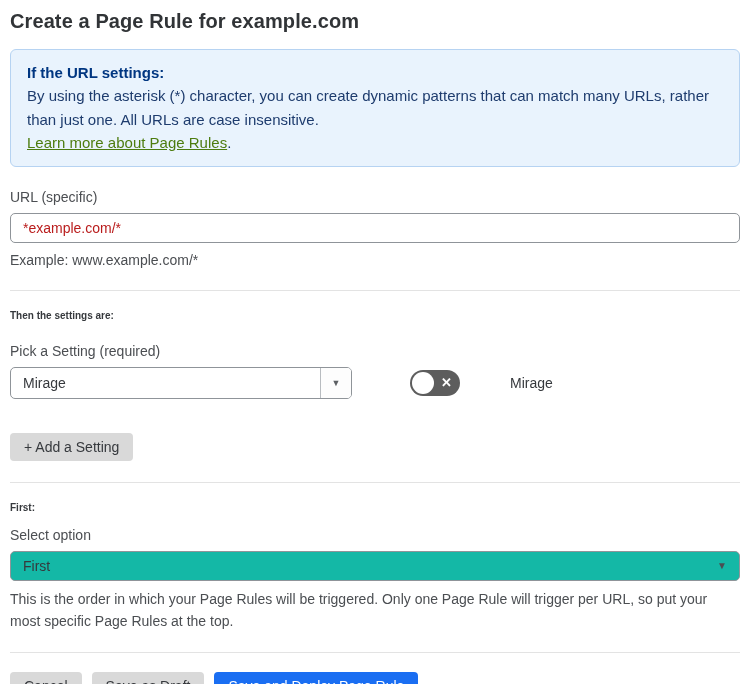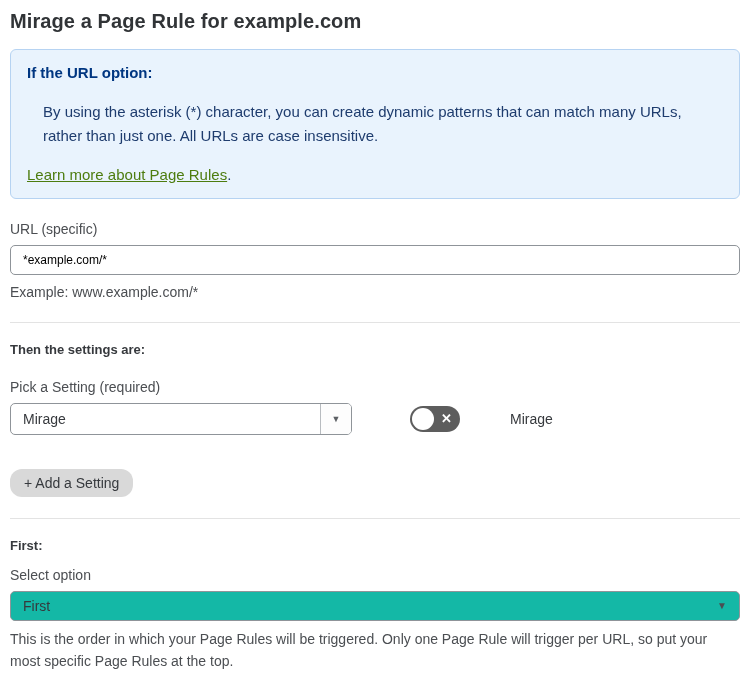--- a/index.html
+++ b/index.html
@@ -30,57 +30,57 @@
     padding: 11px 16px 12px 16px;
     font-size: 15px;
     line-height: 1.55;
     color: #1e3c6e;
   }
   .info-heading {
     font-weight: 700;
     color: #003681;
     margin: 0;
   }
-  .info-body { margin: 16px; }
+  .info-body { margin: 0; }
   .info-link-line { margin: 0; }
   a.info-link {
     color: #4d7c0f;
     text-decoration: underline;
     cursor: pointer;
   }
   .field-label {
     font-size: 14px;
     color: #4b4e52;
     margin: 22px 0 8px 0;
   }
   .text-input {
     width: 100%;
     height: 30px;
     border: 1px solid #8f9499;
     border-radius: 5px;
     padding: 0 12px;
-    font-size: 12px;
+    font-size: 14px;
     font-family: "Liberation Sans", sans-serif;
-    color: #000000;
+    color: #b91c1c;
     background: #fff;
     outline: none;
   }
   .helper-text {
     font-size: 14px;
     color: #4b4e52;
     margin: 7px 0 0 0;
     line-height: 1.5;
   }
   hr.divider {
     border: none;
     border-top: 1px solid #e3e3e3;
     margin: 19px 0;
   }
   .section-heading {
-    font-size: 13px;
+    font-size: 10px;
     font-weight: 700;
     color: #36393d;
     margin: 0 0 16px 0;
   }
   .setting-row {
     display: flex;
     align-items: center;
     margin: 0;
     gap: 36px;
   }
@@ -150,21 +150,21 @@
     color: #36393d;
     margin-left: 14px;
   }
   .btn {
     display: inline-flex;
     align-items: center;
     justify-content: center;
     height: 28px;
     padding: 0 14px;
     border: none;
-    border-radius: 12px;
+    border-radius: 4px;
     font-size: 14px;
     font-family: "Liberation Sans", sans-serif;
     cursor: pointer;
     line-height: 1;
   }
   .btn-gray {
     background: #d9d9d9;
     color: #36393d;
   }
   .btn-blue {
@@ -207,24 +207,24 @@
     align-items: center;
     gap: 10px;
     margin-top: 18px;
   }
 </style>
 </head>
 <body>
 
 <div class="page">
 
-  <h1 class="page-title">Mirage a Page Rule for example.com</h1>
+  <h1 class="page-title">Create a Page Rule for example.com</h1>
 
   <div class="info-box">
-    <p class="info-heading">If the URL option:</p>
+    <p class="info-heading">If the URL settings:</p>
     <p class="info-body">By using the asterisk (*) character, you can create dynamic patterns that can match many URLs, rather than just one. All URLs are case insensitive.</p>
     <p class="info-link-line"><a class="info-link">Learn more about Page Rules</a><span>.</span></p>
   </div>
 
   <div class="field-label">URL (specific)</div>
   <input type="text" class="text-input" value="*example.com/*" style="">
   <p class="helper-text">Example: www.example.com/*</p>
 
   <hr class="divider">
 

